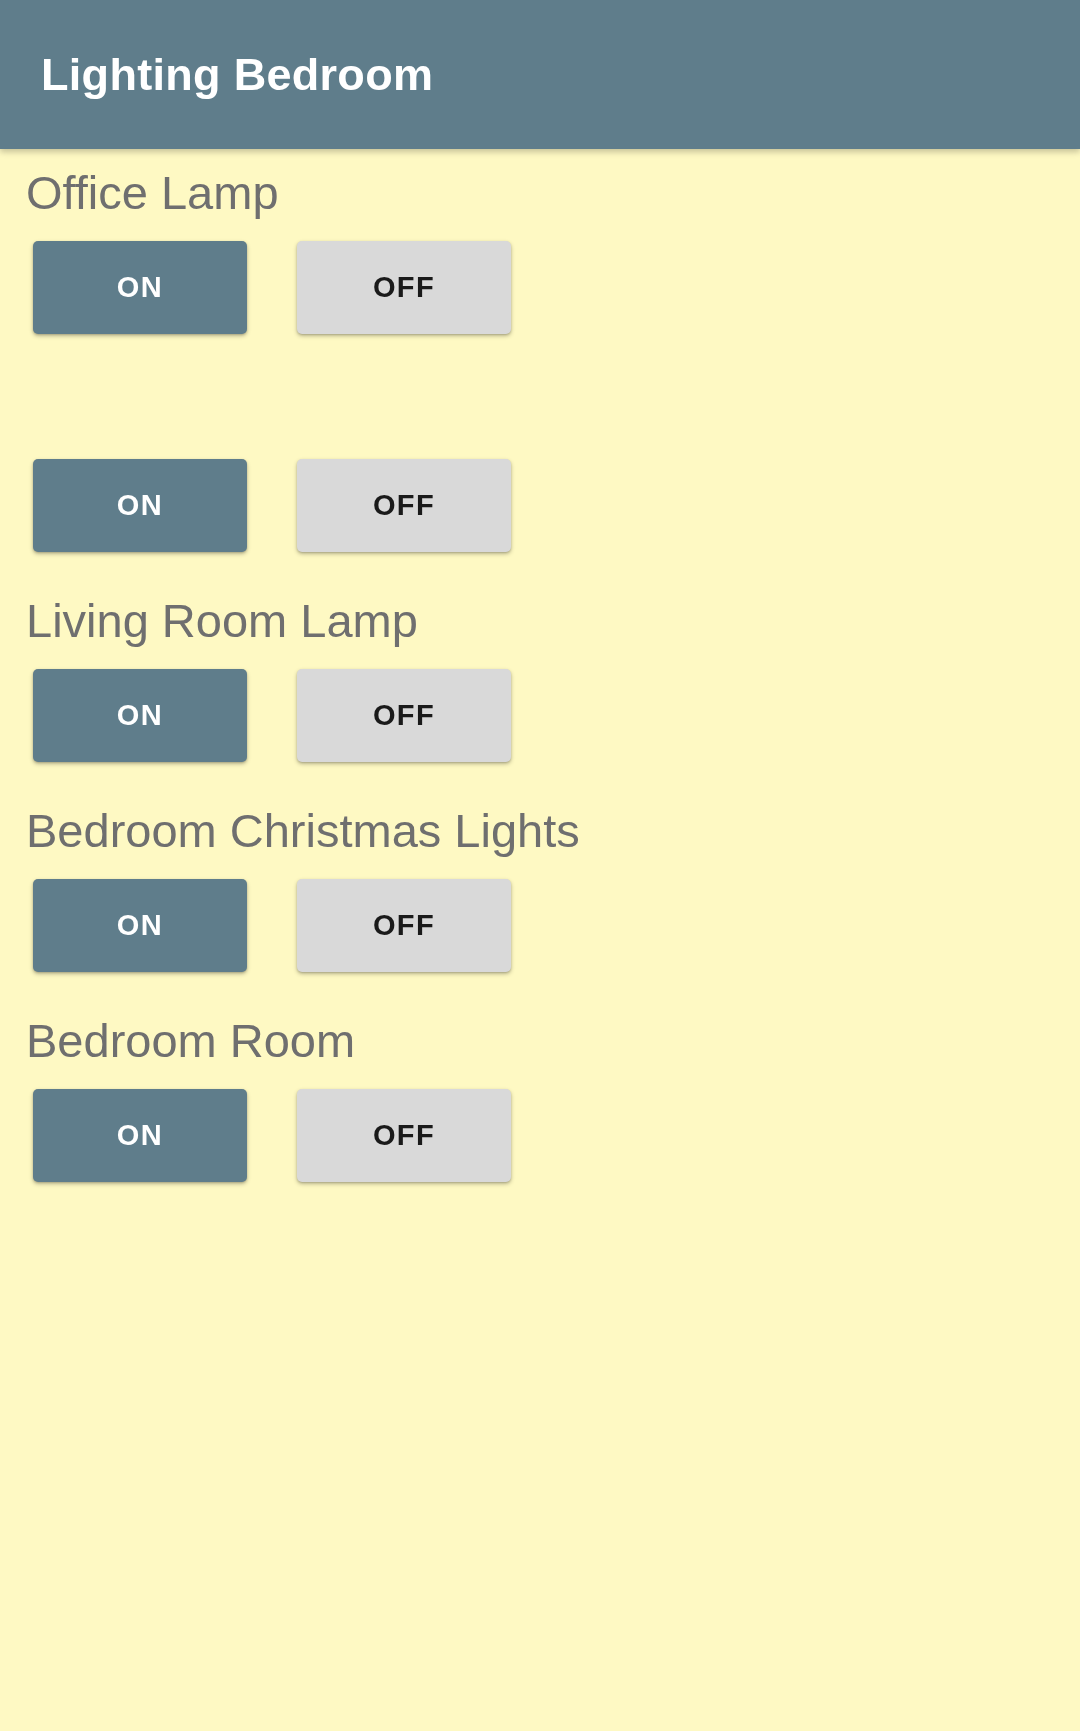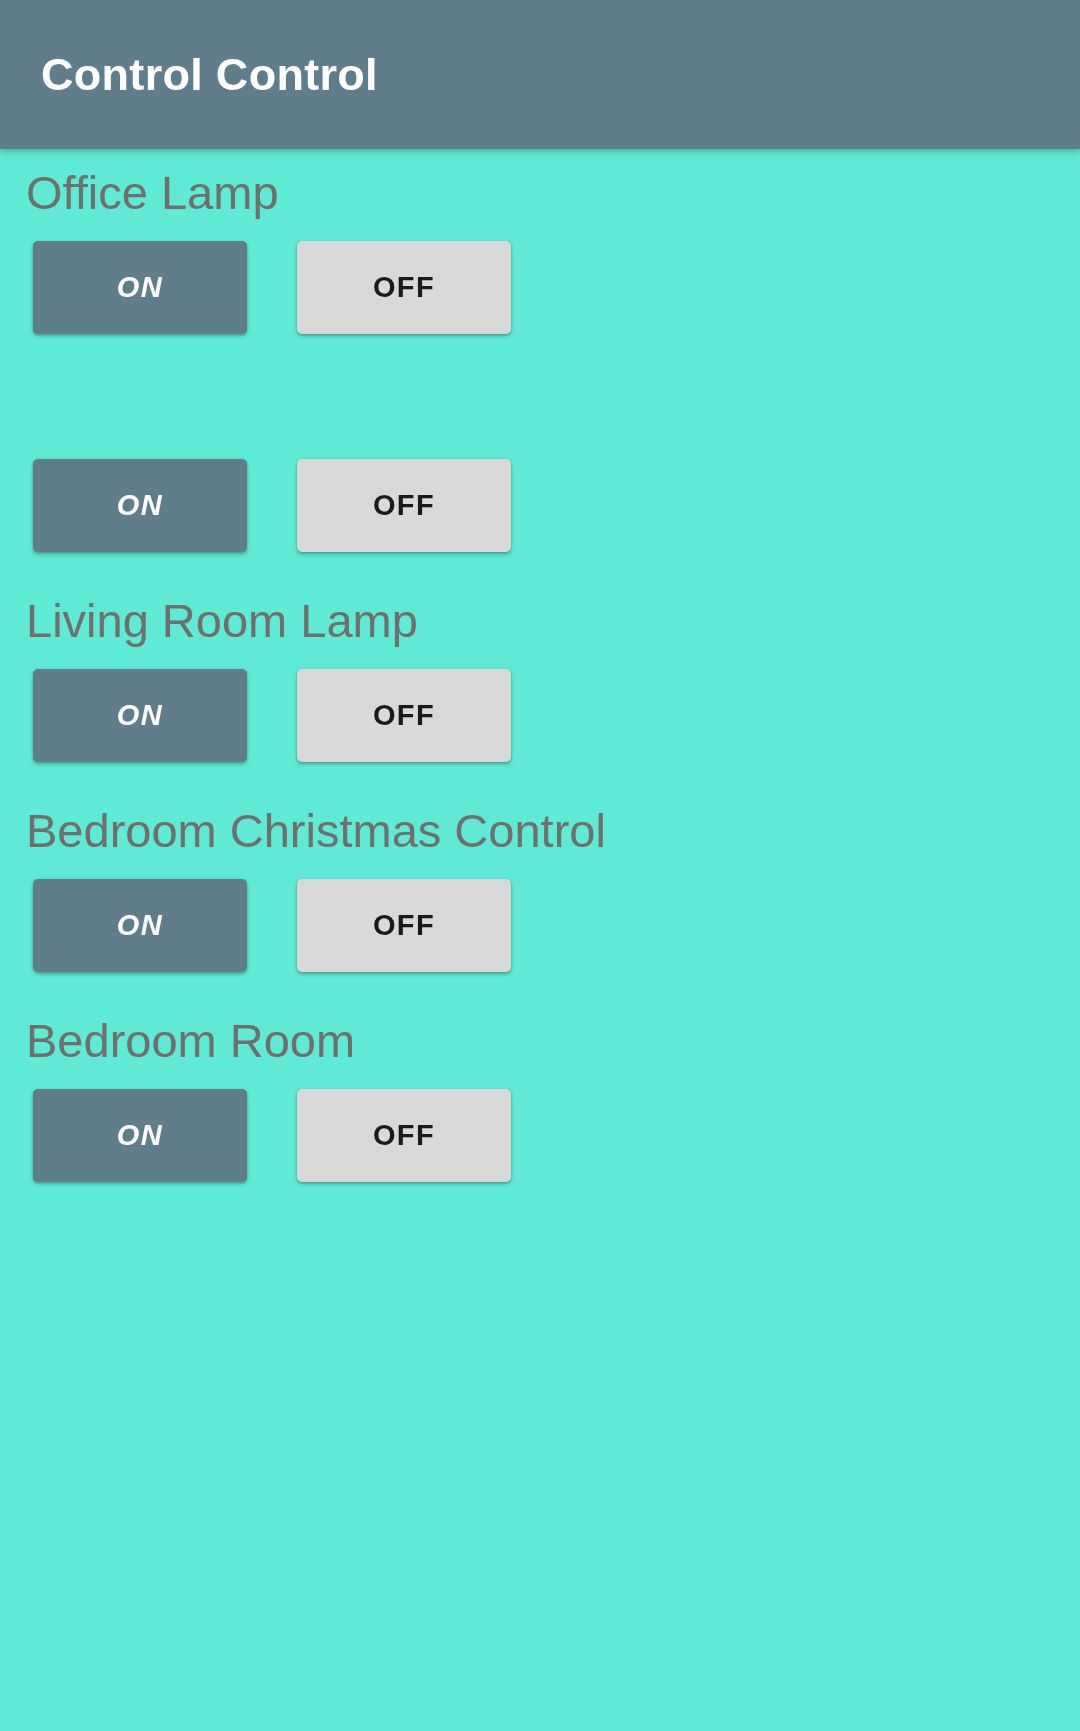--- a/index.html
+++ b/index.html
@@ -40,21 +40,21 @@
     white-space: nowrap;
   }
 
   
   #content {
     position: absolute;
     top: 149px;
     left: 0;
     width: 1080px;
     height: 1582px;
-    background: #5eead4;
+    background: #fef9c3;
     overflow: hidden;
   }
 
   .light-row {
     position: relative;
     height: 210px;
   }
   .light-row:first-child {
     padding-top: 8px;
   }
@@ -97,34 +97,33 @@
     padding: 0;
     cursor: pointer;
     box-shadow: 0 2px 4px rgba(0,0,0,0.26), 0 1px 2px rgba(0,0,0,0.14);
     box-sizing: border-box;
   }
 
   .btn-on {
     left: 33px;
     background: #5f7d8b;
     color: #ffffff;
-    font-style: italic;
   }
 
   .btn-off {
     left: 297px;
     background: #d9d9d9;
     color: #1a1a1a;
   }
 </style>
 </head>
 <body>
 
 <div id="app-bar">
-  <div id="app-bar-title">Control Control</div>
+  <div id="app-bar-title">Lighting Bedroom</div>
 </div>
 
 <div id="content">
 
   <div class="light-row">
     <div class="light-label">Office Lamp</div>
     <div class="btn-group">
       <button class="btn btn-on">ON</button>
       <button class="btn btn-off">OFF</button>
     </div>
@@ -139,21 +138,21 @@
 
   <div class="light-row">
     <div class="light-label">Living Room Lamp</div>
     <div class="btn-group">
       <button class="btn btn-on">ON</button>
       <button class="btn btn-off">OFF</button>
     </div>
   </div>
 
   <div class="light-row">
-    <div class="light-label">Bedroom Christmas Control</div>
+    <div class="light-label">Bedroom Christmas Lights</div>
     <div class="btn-group">
       <button class="btn btn-on">ON</button>
       <button class="btn btn-off">OFF</button>
     </div>
   </div>
 
   <div class="light-row">
     <div class="light-label">Bedroom Room</div>
     <div class="btn-group">
       <button class="btn btn-on">ON</button>

